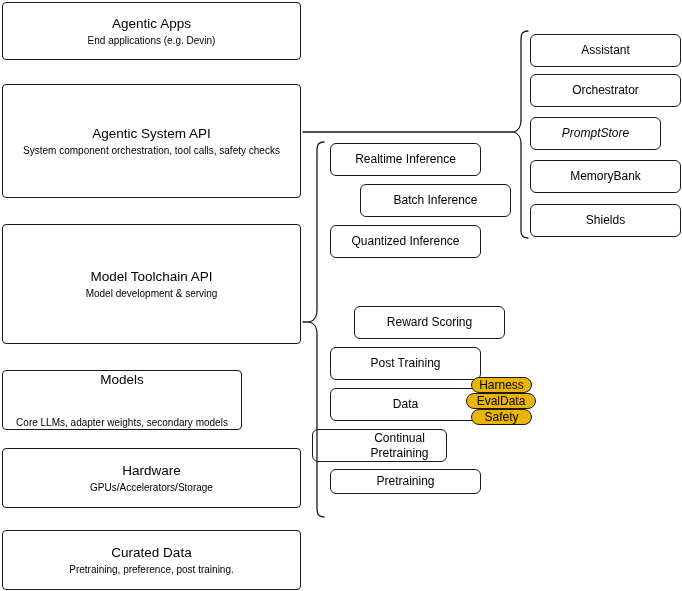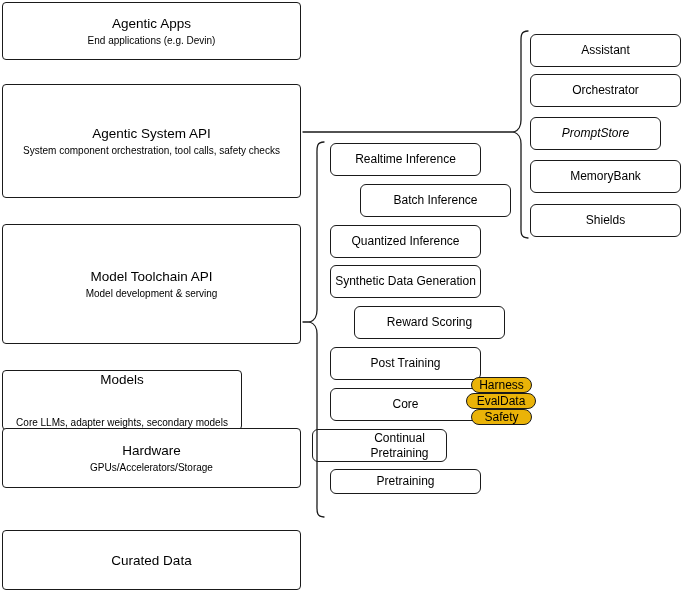--- a/index.html
+++ b/index.html
@@ -123,36 +123,36 @@
   <div class="node layer" style="left:2px; top:224px; width:299px; height:120px;">
     <div class="title">Model Toolchain API</div>
     <div class="subtitle">Model development &amp; serving</div>
   </div>
 
   <div class="node layer" style="left:2px; top:370px; width:240px; height:60px;justify-content:space-between;">
     <div class="title">Models</div>
     <div class="subtitle">Core LLMs, adapter weights, secondary models</div>
   </div>
 
-  <div class="node layer" style="left:2px; top:428px; width:299px; height:60px;">
+  <div class="node layer" style="left:2px; top:448px; width:299px; height:60px;">
     <div class="title">Hardware</div>
     <div class="subtitle">GPUs/Accelerators/Storage</div>
   </div>
 
   <div class="node layer" style="left:2px; top:530px; width:299px; height:60px;">
     <div class="title">Curated Data</div>
+    <div class="subtitle">Pretraining, preference, post training.</div>
   </div>
 
   <div class="node chip" style="left:330px; top:143px; width:151px; height:33px;">Realtime Inference</div>
   <div class="node chip" style="left:330px; top:184px; width:151px; height:33px;margin-left:30px;">Batch Inference</div>
   <div class="node chip" style="left:330px; top:225px; width:151px; height:33px;">Quantized Inference</div>
-  <div class="node chip" style="left:330px; top:265px; width:151px; height:33px;">Synthetic Data Generation</div>
   <div class="node chip" style="left:330px; top:306px; width:151px; height:33px;margin-left:24px;">Reward Scoring</div>
   <div class="node chip" style="left:330px; top:347px; width:151px; height:33px;">Post Training</div>
-  <div class="node chip" style="left:330px; top:388px; width:151px; height:33px;">Core</div>
+  <div class="node chip" style="left:330px; top:388px; width:151px; height:33px;">Data</div>
   <div class="node chip" style="left:312px; top:429px; width:135px; height:33px;padding-left:40px;">Continual Pretraining</div>
   <div class="node chip" style="left:330px; top:469px; width:151px; height:25px;">Pretraining</div>
 
   <div class="pill" style="left:471px; top:377px; width:61px; height:16px;">Harness</div>
   <div class="pill" style="left:466px; top:393px; width:70px; height:16px;">EvalData</div>
   <div class="pill" style="left:471px; top:409px; width:61px; height:16px;">Safety</div>
 
   <div class="node chip" style="left:530px; top:34px; width:151px; height:33px;">Assistant</div>
   <div class="node chip" style="left:530px; top:74px; width:151px; height:33px;">Orchestrator</div>
   <div class="node chip" style="left:530px; top:117px; width:131px; height:33px;font-style:italic;">PromptStore</div>

